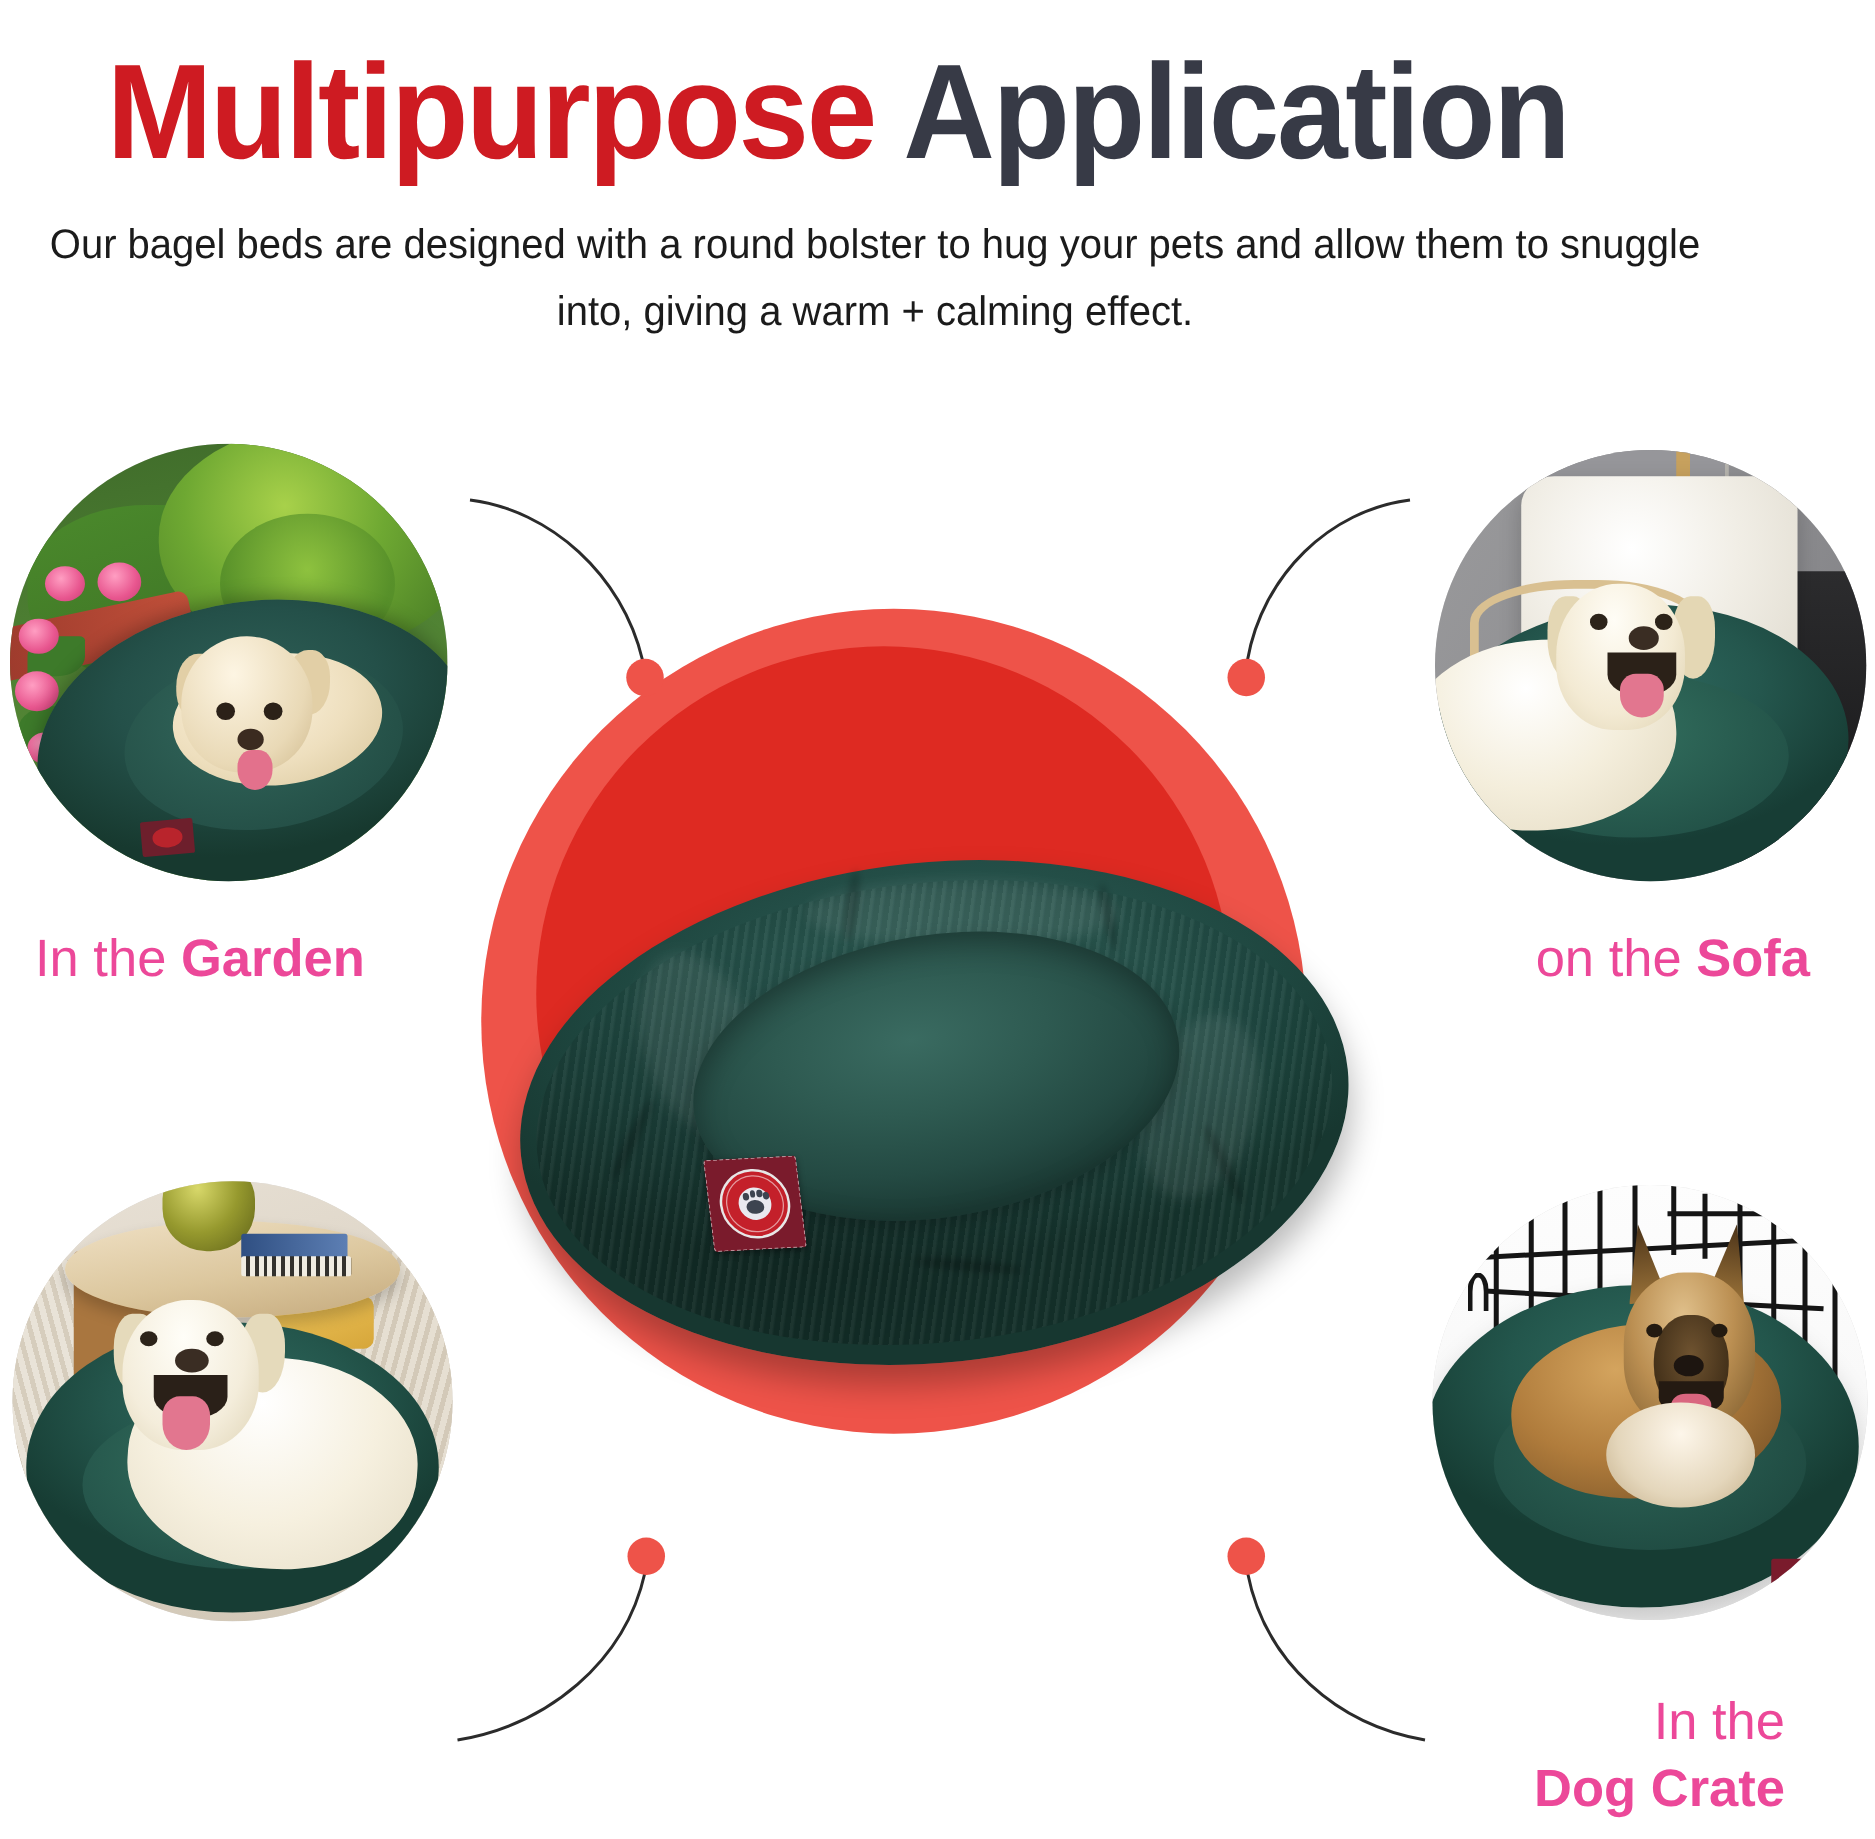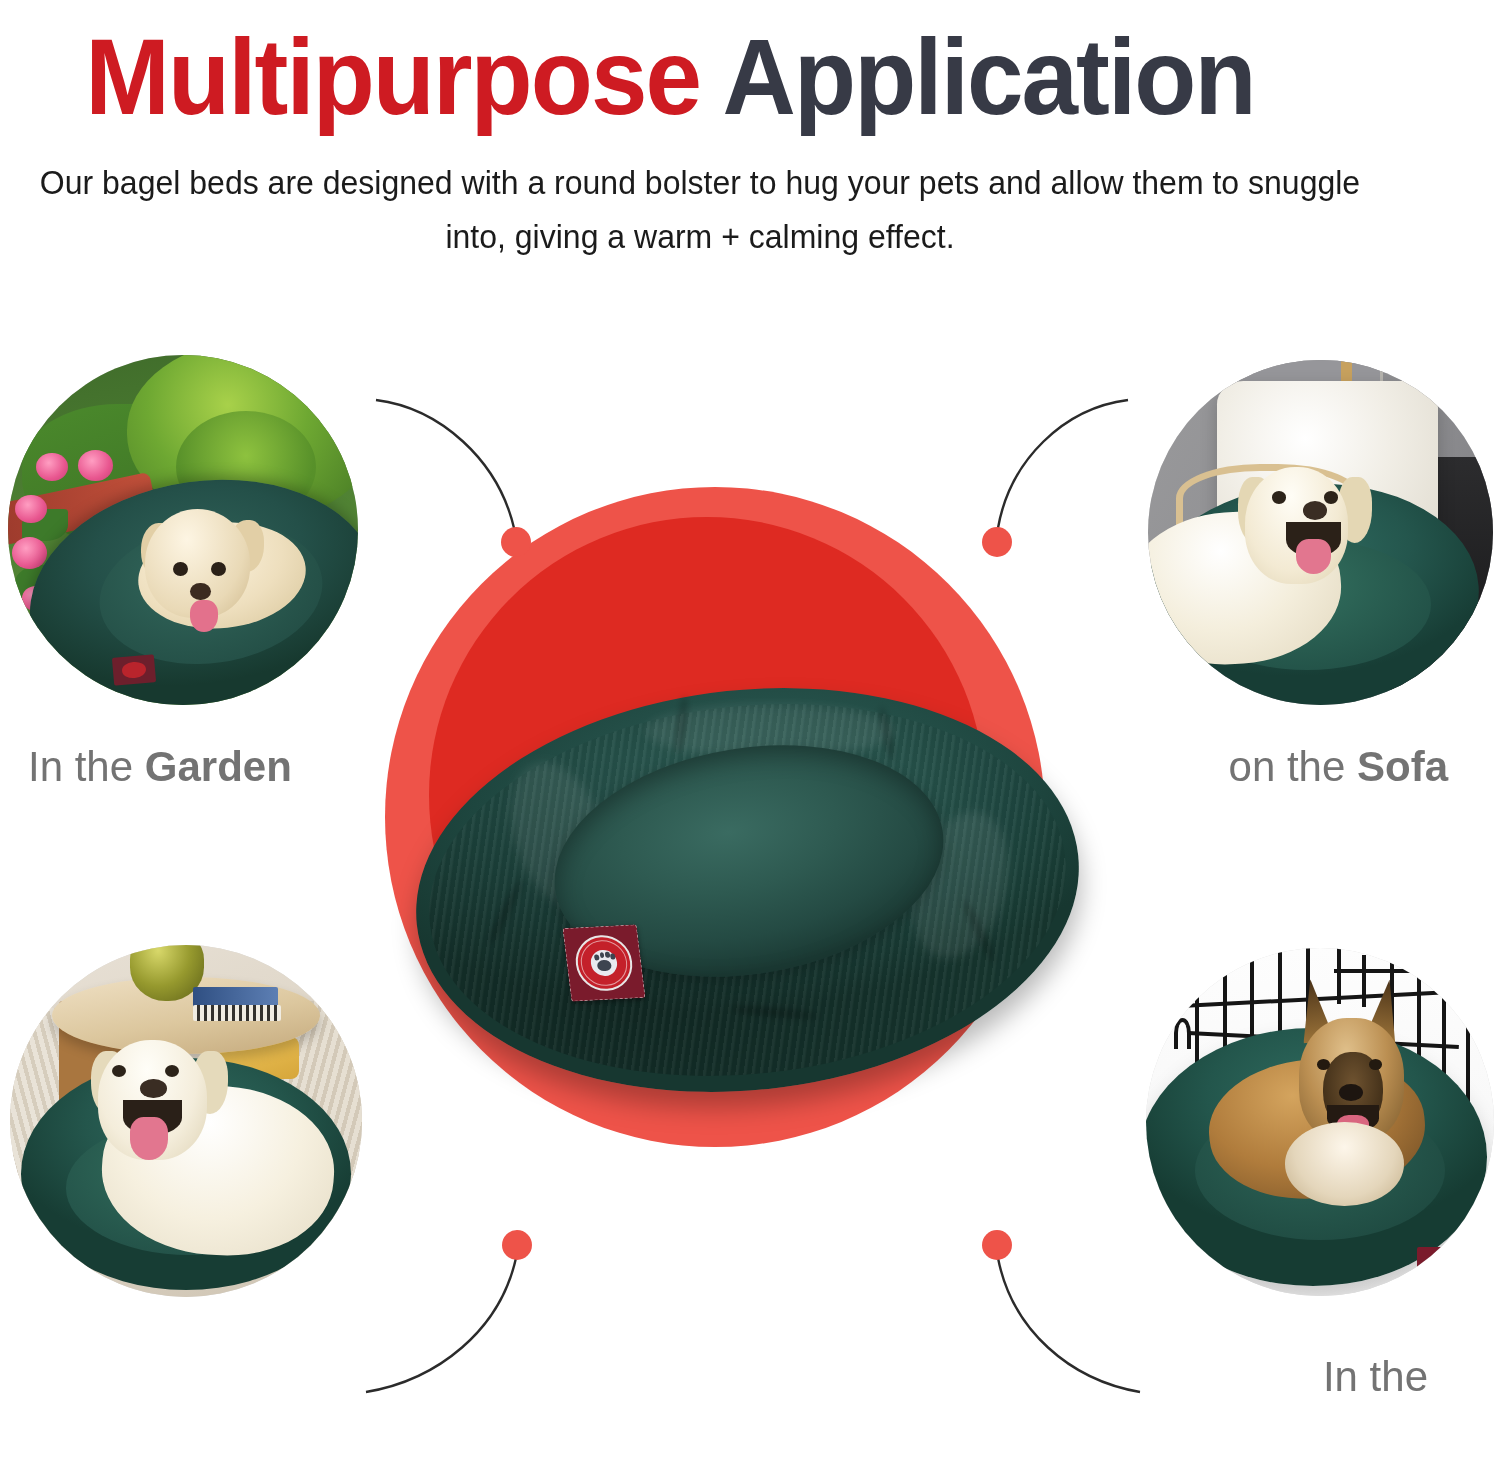--- a/index.html
+++ b/index.html
@@ -9,21 +9,21 @@
     height: 1471px;
     background: #ffffff;
     font-family: "Liberation Sans", sans-serif;
     overflow: hidden;
     position: relative;
   }
 
   
   #header {
     position: absolute;
-    top: 0; left: 0;
+    top: 12px; left: 0;
     width: 1340px;
     padding-top: 20px;
   }
   #title {
     text-align: center;
     font-size: 108px;
     font-weight: 700;
     letter-spacing: -2px;
     line-height: 1.06;
     white-space: nowrap;
@@ -320,21 +320,21 @@
     pointer-events: none;
   }
   .conn-path { fill: none; stroke: #2b2b2b; stroke-width: 2.4; }
   .conn-dot  { fill: #EE5349; }
 
   
   .caption {
     position: absolute;
     font-size: 42px;
     line-height: 1.28;
-    color: #737373;
+    color: #ec4899;
     white-space: nowrap;
   }
   .caption b { font-weight: 700; }
   #caption-garden     { left: 28px;  top: 740px;  text-align: left; }
   #caption-sofa       { right: 52px; top: 740px;  text-align: right; }
   #caption-livingroom { left: 52px;  top: 1350px; text-align: left; }
   #caption-dogcrate   { right: 72px; top: 1350px; text-align: right; }
   #caption-sofa, #caption-dogcrate { display: block; }
 </style>
 </head>
@@ -508,13 +508,16 @@
   <span>on the </span><b>Sofa</b>
 </div>
 
 <div class="caption" id="caption-livingroom">
 </div>
 
 <div class="caption" id="caption-dogcrate">
   <div>
     <span>In the</span>
   </div>
+  <div>
+    <b>Dog Crate</b>
+  </div>
 </div>
 
 </body></html>

